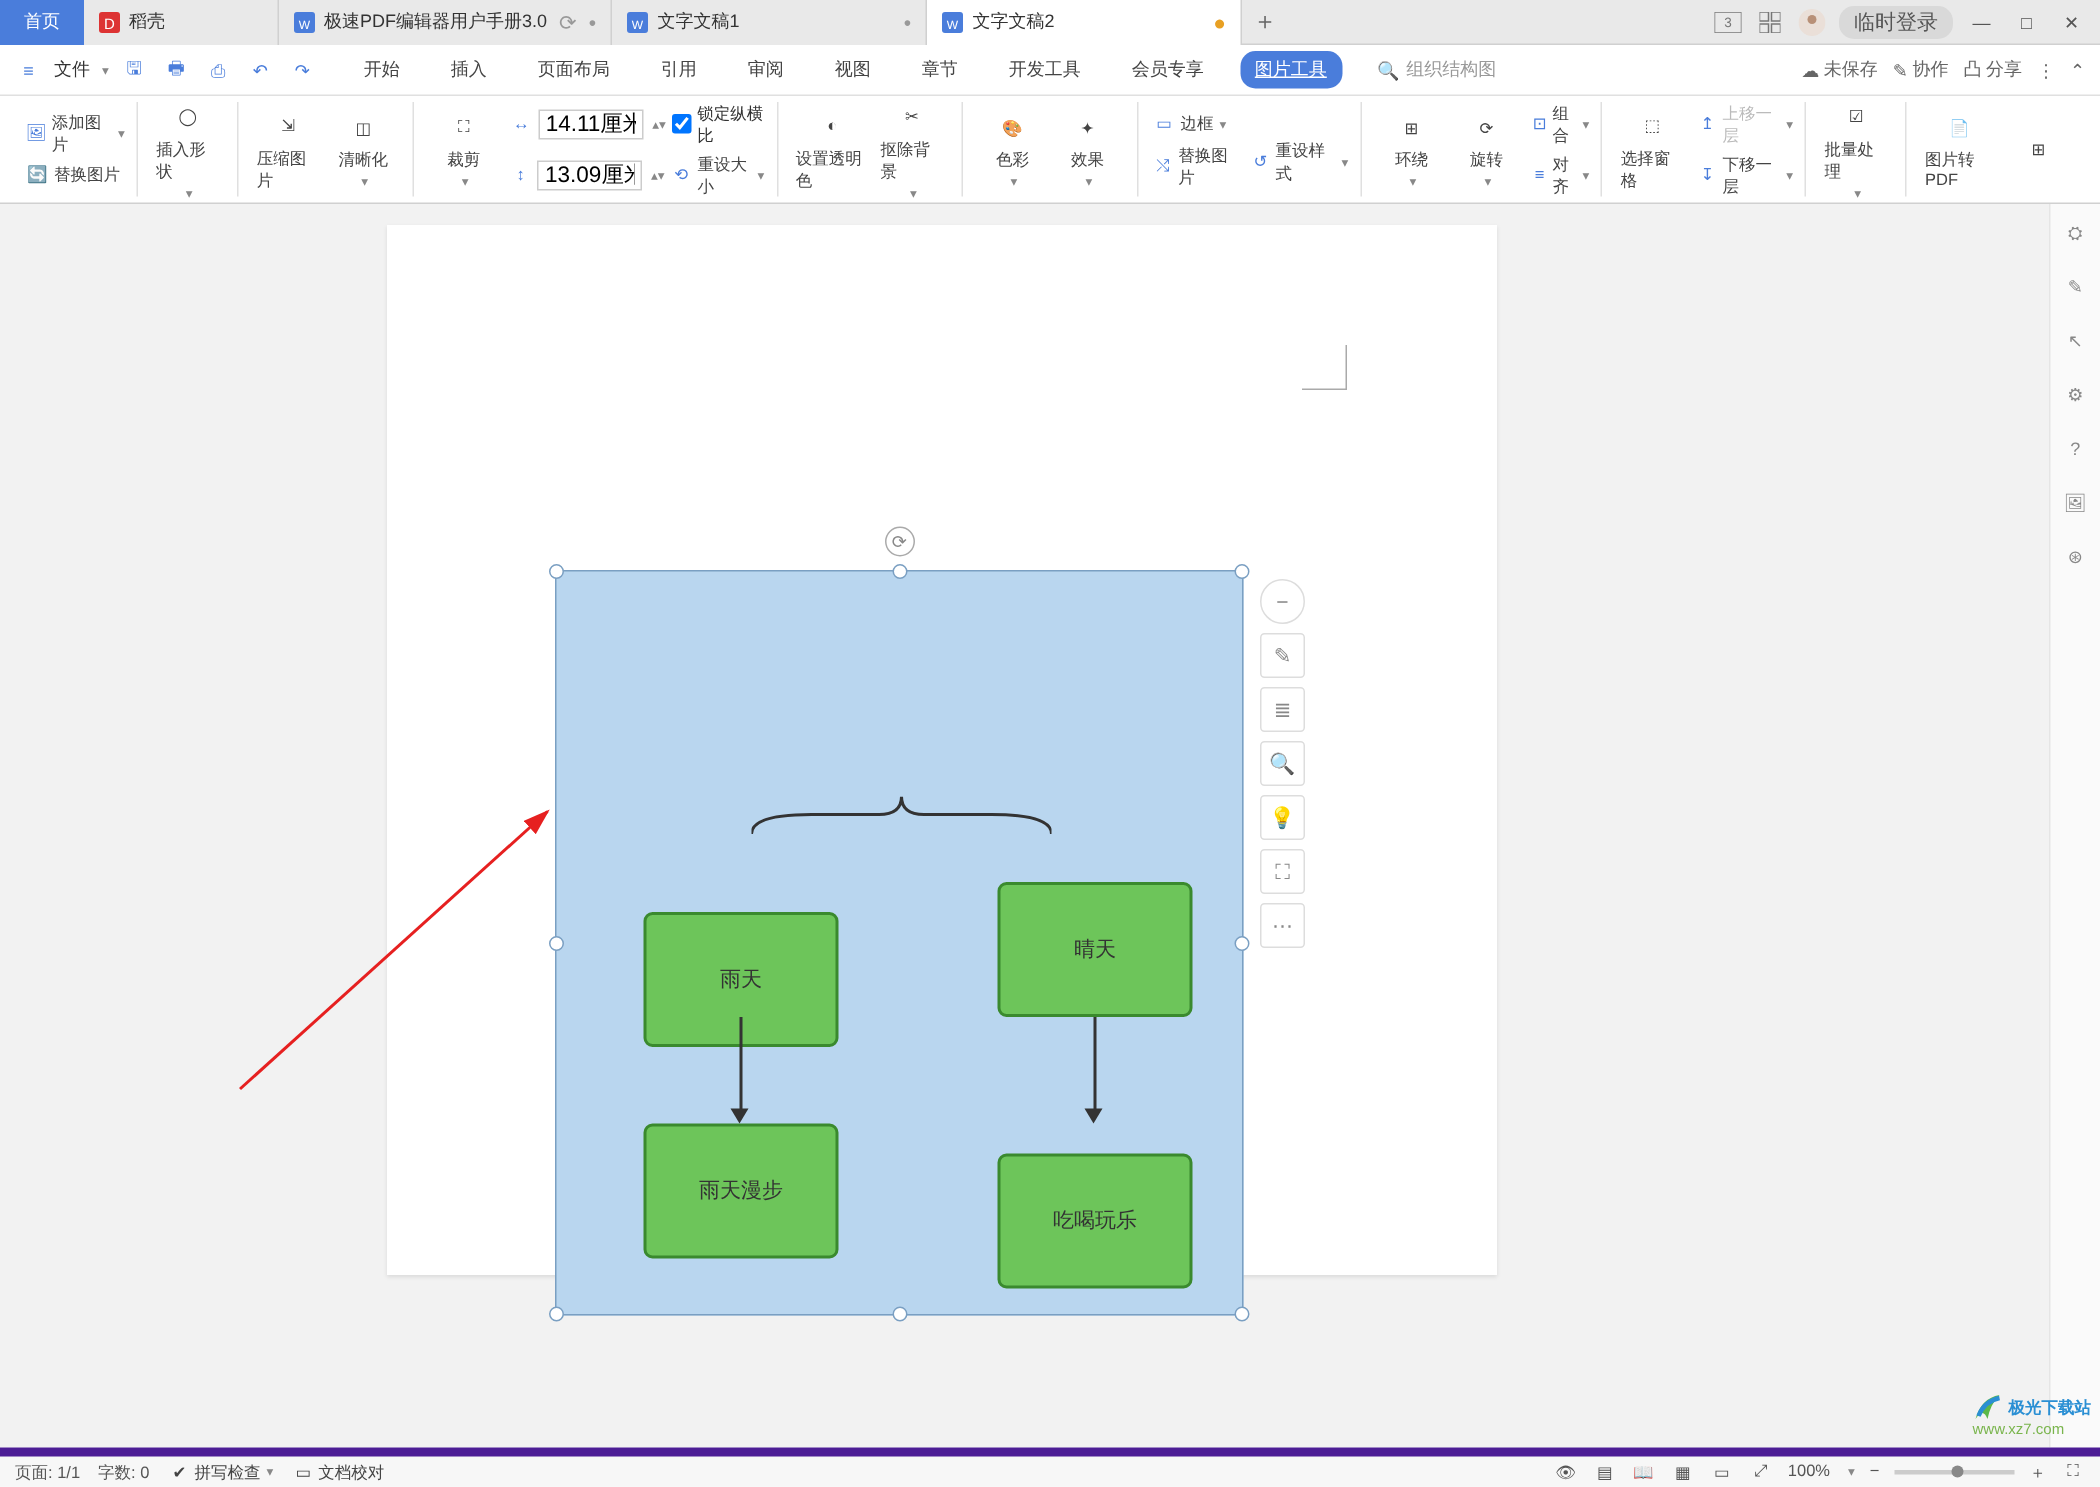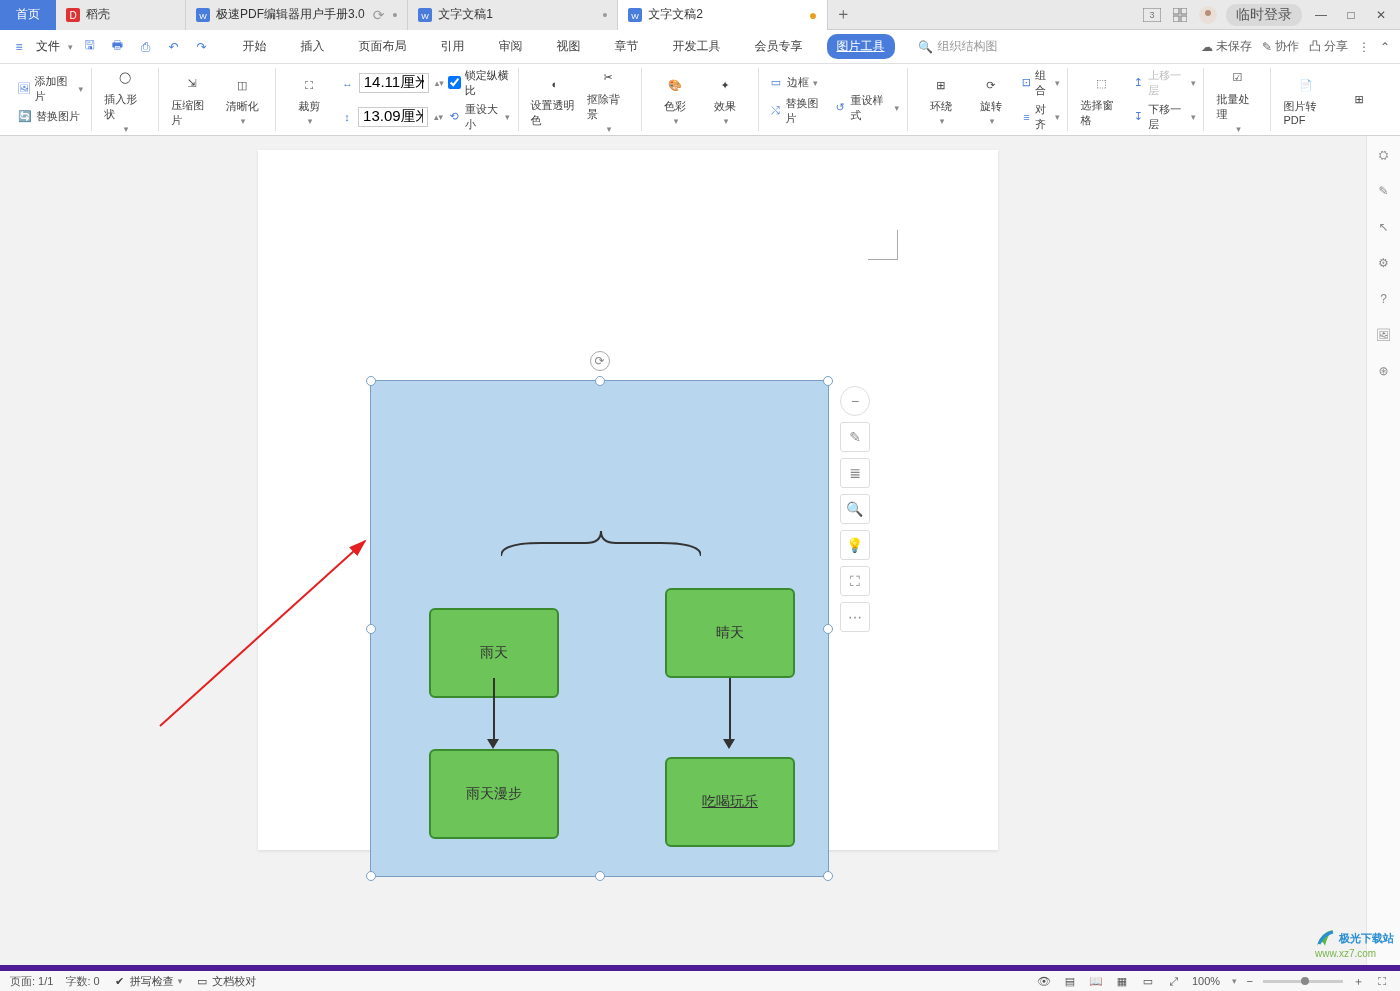--- a/index.html
+++ b/index.html
@@ -374,21 +374,21 @@
     <div class="handle hsw"></div>
     <div class="handle hse"></div>
 
     <svg width="200" height="30" style="position:absolute;left:130px;top:150px;">
       <path d="M0 25 Q0 12 40 12 L85 12 Q100 12 100 0 Q100 12 115 12 L160 12 Q200 12 200 25" fill="none" stroke="#333" stroke-width="2"></path>
     </svg>
 
     <div class="fbox" style="left:58px; top:207px;margin-top:20px;">雨天</div>
     <div class="fbox" style="left:294px; top:207px;">晴天</div>
     <div class="fbox" style="left:58px; top:368px;">雨天漫步</div>
-    <div class="fbox" style="left:294px; top:376px;text-decoration:underline;">吃喝玩乐</div>
+    <div class="fbox" style="left:294px; top:388px;">吃喝玩乐</div>
 
     <div class="arrow-line" style="left:122px; top:297px; height:62px;"></div>
     <div class="arrow-head" style="left:116px; top:358px;"></div>
     <div class="arrow-line" style="left:358px; top:297px; height:62px;"></div>
     <div class="arrow-head" style="left:352px; top:358px;"></div>
   </div>
 
   <div class="floatbar" style="left:840px; top:250px;">
     <div class="fb-btn" style="border-radius:50%;">−</div>
     <div class="fb-btn">✎</div>

